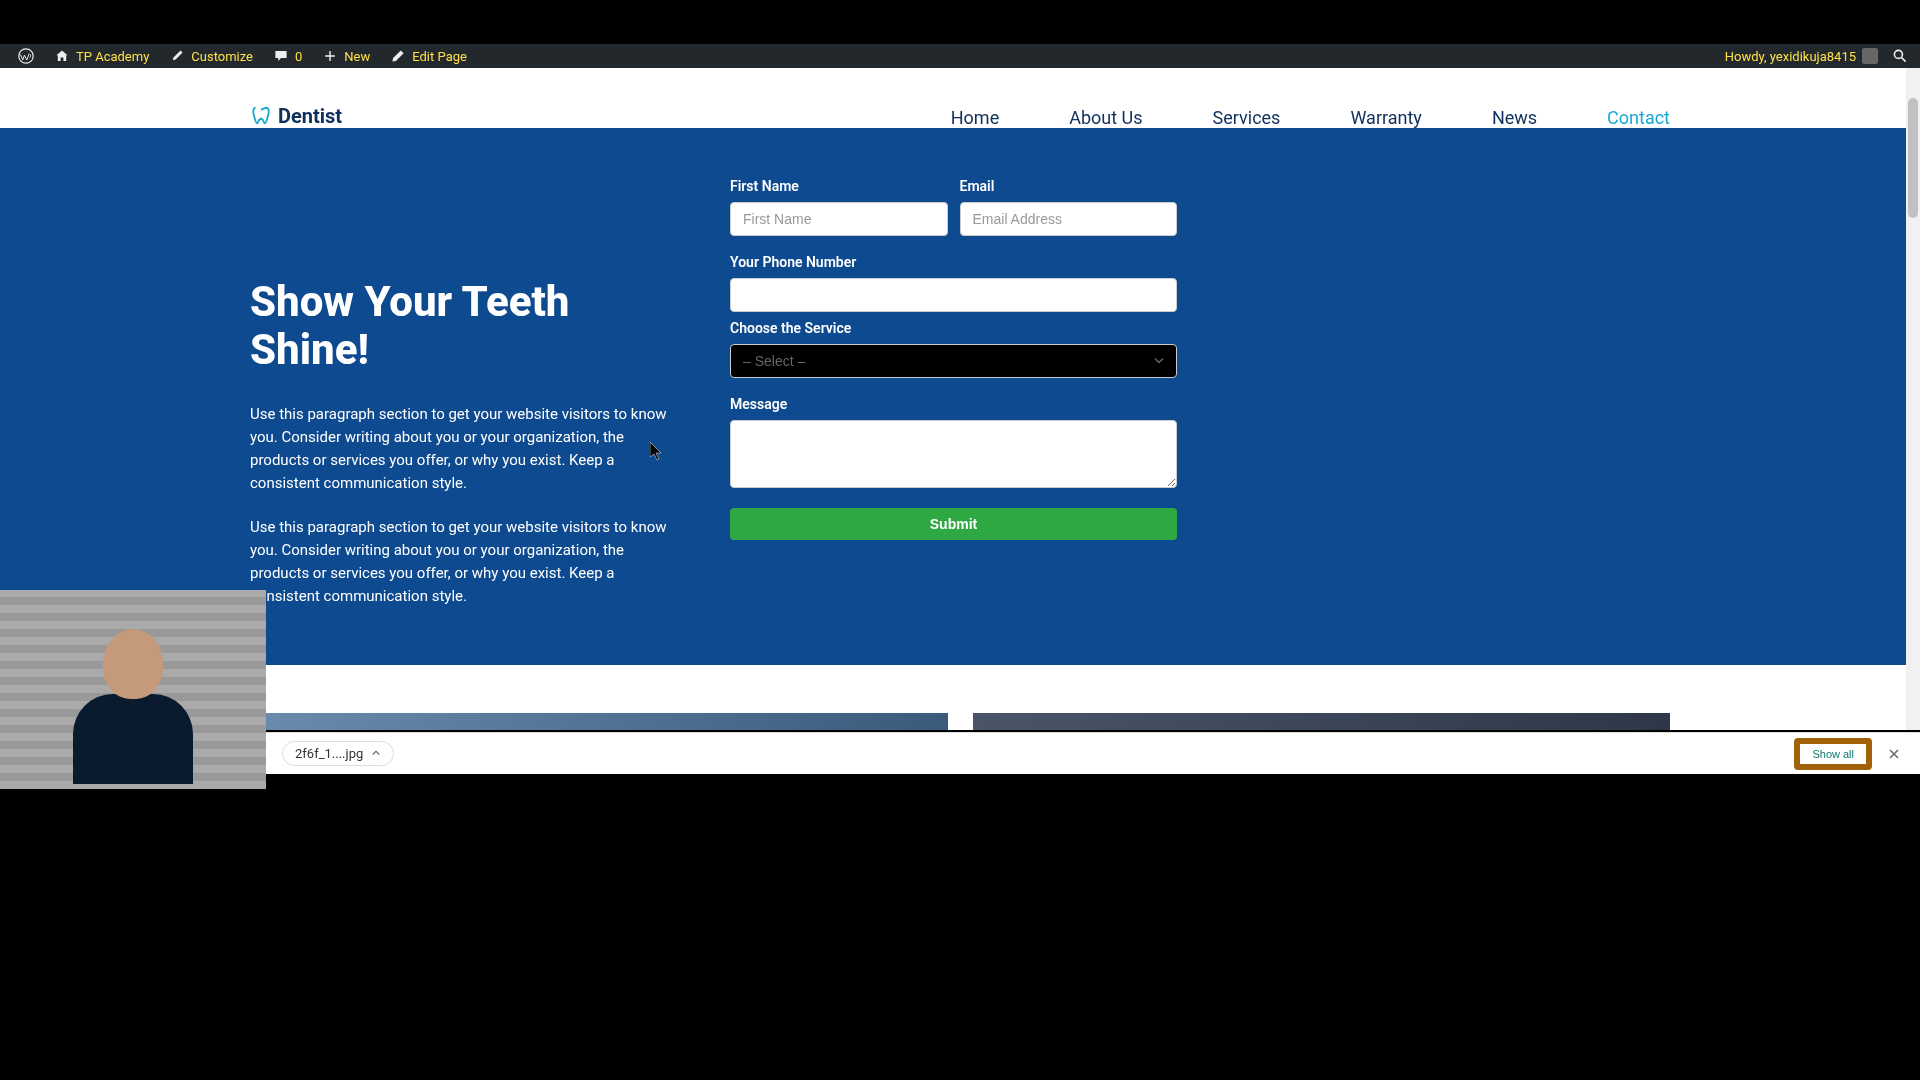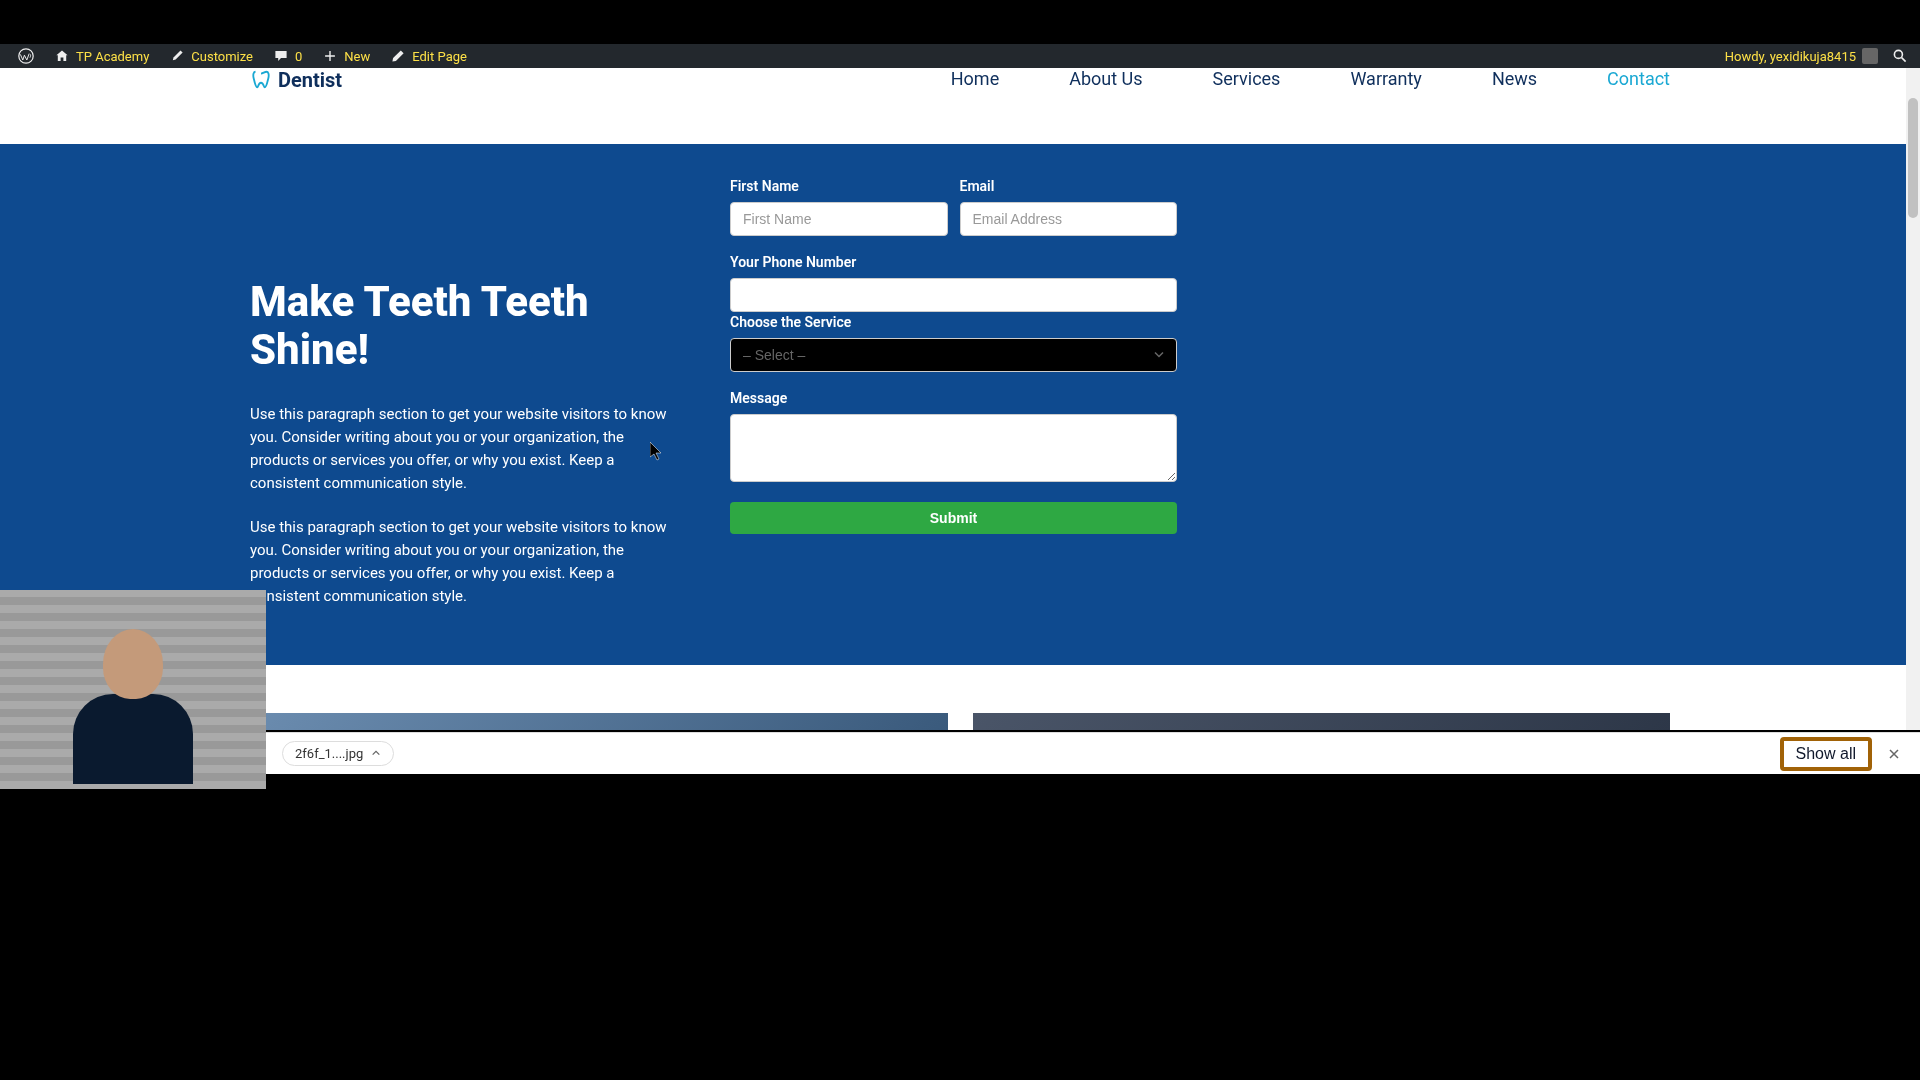--- a/index.html
+++ b/index.html
@@ -7,21 +7,21 @@
     
     
     .wp-admin-bar { position: absolute; top: 0; left: 0; right: 0; height: 24px; background: #23282d; display: flex; align-items: center; color: #fde047; font-size: 13px; padding: 0 8px; top: 44px; z-index: 1000; }
     .wp-admin-bar .left-items { display: flex; align-items: center; gap: 0; }
     .wp-admin-bar .right-items { margin-left: auto; display: flex; align-items: center; }
     .wp-item { display: flex; align-items: center; gap: 6px; padding: 0 10px; cursor: pointer; height: 24px; }
     .wp-icon { width: 16px; height: 16px; display: inline-flex; align-items: center; justify-content: center; }
     .avatar { width: 16px; height: 16px; background: #666; border-radius: 2px; }
     
     
-    .site-header { position: absolute; top: 68px; left: 0; right: 0; height: 76px; background: #fff; display: flex; align-items: flex-start; padding: 0 250px; z-index: 900; }
+    .site-header { position: absolute; top: 68px; left: 0; right: 0; height: 60px; background: #fff; display: flex; align-items: flex-end; padding: 0 250px; z-index: 900; }
     .logo { display: flex; align-items: center; gap: 6px; }
     .logo-icon { width: 22px; height: 22px; }
     .logo-text { font-size: 20px; font-weight: 700; color: #0f2f5c; }
     .nav { margin-left: auto; display: flex; gap: 26px; }
     .nav-item { font-size: 18px; color: #0f2f5c; cursor: pointer; text-decoration: none; margin-left: 44px; }
     .nav-item.active { color: #1aa8d3; }
     
     
     .hero { position: absolute; top: 128px; left: 0; right: 0; height: 537px; background: #0e4a8f; display: flex; padding: 50px 250px 0; gap: 50px; }
     .hero-left { flex: 1; color: #fff; padding-top: 100px; max-width: 430px; }
@@ -51,21 +51,21 @@
     .webcam-bg { width: 100%; height: 100%; background: repeating-linear-gradient(0deg, #aaa 0px, #aaa 8px, #999 8px, #999 16px); position: relative; }
     .person { position: absolute; bottom: 0; left: 50%; transform: translateX(-50%); width: 140px; height: 160px; }
     .person-head { width: 60px; height: 70px; background: #c49a7a; border-radius: 50% 50% 45% 45%; margin: 0 auto; position: relative; }
     .person-body { width: 120px; height: 90px; background: #0a1a2f; border-radius: 40px 40px 0 0; margin: -5px auto 0; }
     
     
     .download-bar { position: absolute; bottom: 306px; left: 266px; right: 0; height: 42px; background: #fff; border-top: 1px solid #ddd; display: flex; align-items: center; padding: 0 16px; z-index: 1500; gap: 36px; }
     .download-item { display: flex; align-items: center; gap: 8px; border: 1px solid #ddd; border-radius: 16px; padding: 4px 12px; font-size: 13px; color: #333; }
     .download-chevron { color: #666; }
     .download-right { margin-left: auto; display: flex; align-items: center; gap: 12px; }
-    .show-all { background: #fff; border: 4px solid #a16207; border-radius: 4px; padding: 4px 12px; font-size: 16px; color: #0f172a; cursor: pointer; }
+    .show-all { background: #fff; border: 6px solid #a16207; border-radius: 4px; padding: 4px 12px; font-size: 11px; color: #0f766e; cursor: pointer; }
     .close-x { color: #666; cursor: pointer; font-size: 18px; padding: 0 4px; }
     
     
     .scrollbar-track { position: absolute; top: 68px; right: 0; width: 14px; height: 662px; background: #f1f1f1; z-index: 950; }
     .scrollbar-thumb { position: absolute; top: 30px; left: 2px; width: 10px; height: 120px; background: #c1c1c1; border-radius: 5px; }
     
     .cursor-arrow { position: absolute; top: 442px; left: 650px; z-index: 3000; pointer-events: none; }
   </style>
 </head>
 <body>
@@ -151,36 +151,36 @@
       <a class="nav-item">About Us</a>
       <a class="nav-item">Services</a>
       <a class="nav-item">Warranty</a>
       <a class="nav-item">News</a>
       <a class="nav-item active">Contact</a>
     </nav>
 </div>
 
 <div class="hero">
   <div class="hero-left">
-    <h1 class="hero-title">Make Teeth Teeth Shine!</h1>
+    <h1 class="hero-title">Show Your Teeth Shine!</h1>
     <p class="hero-para">Use this paragraph section to get your website visitors to know you. Consider writing about you or your organization, the products or services you offer, or why you exist. Keep a consistent communication style.</p>
     <p class="hero-para">Use this paragraph section to get your website visitors to know you. Consider writing about you or your organization, the products or services you offer, or why you exist. Keep a consistent communication style.</p>
   </div>
   <div class="hero-right">
     <div class="form-row">
       <div class="form-group">
         <label class="form-label">First Name</label>
         <input class="form-input" placeholder="First Name" style="">
       </div>
       <div class="form-group">
         <label class="form-label">Email</label>
         <input class="form-input" placeholder="Email Address" style="">
       </div>
     </div>
-    <div class="form-group" style="margin-bottom:2px">
+    <div class="form-group" style="margin-bottom:8px">
       <label class="form-label">Your Phone Number</label>
       <input class="form-input" style="">
     </div>
     <div class="form-group" style="margin-bottom:18px">
       <label class="form-label">Choose the Service</label>
       <div class="select-wrap">
         <select class="form-select">
           <option>– Select –</option>
         </select>
         <span class="select-chevron">

